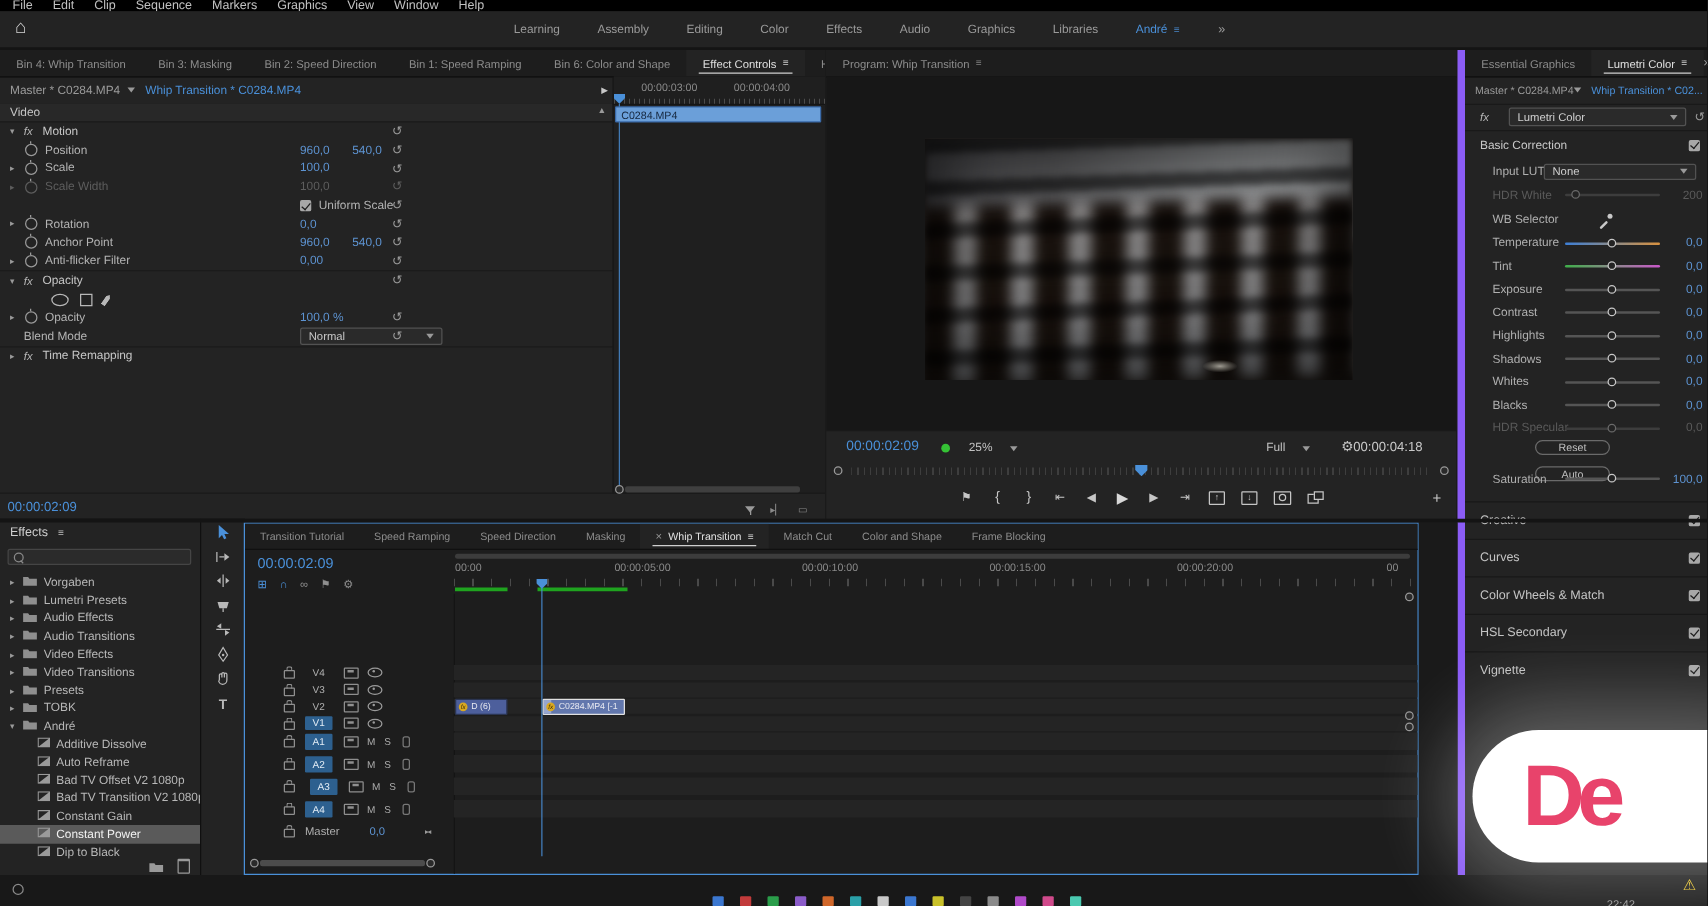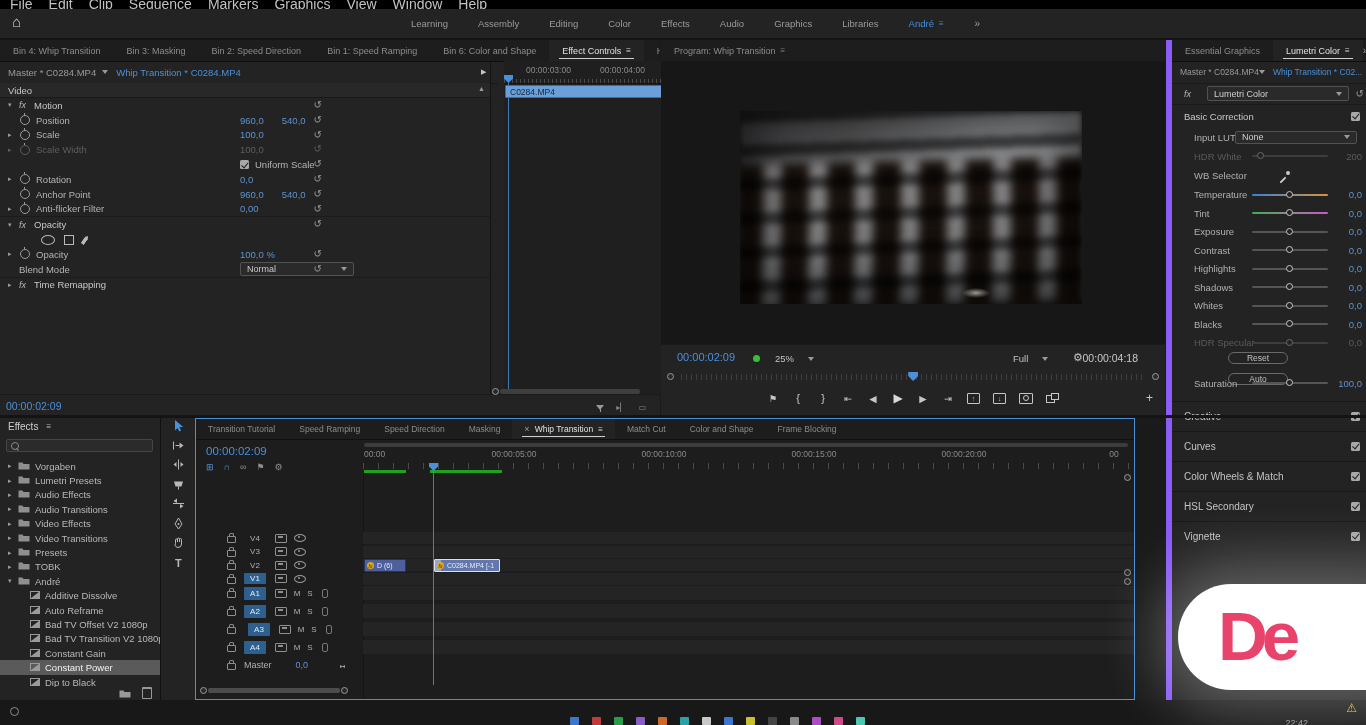--- a/index.html
+++ b/index.html
@@ -1,21 +1,21 @@
 <!DOCTYPE html>
 <html><head>
 <meta charset="utf-8">
 <style>
   html,body{margin:0;padding:0;background:#101010;}
   #screen{position:relative;width:1366px;height:725px;background:#1a1a1a;overflow:hidden;
     font-family:"Liberation Sans",sans-serif;color:#a8a8a8;-webkit-font-smoothing:antialiased;}
   .abs{position:absolute;}
   
   #menu-bar{left:0;top:0;width:1366px;height:9px;background:#000;display:flex;align-items:flex-start;padding-left:2px;box-sizing:border-box;overflow:hidden;}
-  .menu-item{font-size:14px;line-height:9px;color:#c2c2c2;padding:0 8px;white-space:nowrap;}
+  .menu-item{font-size:10px;line-height:9px;color:#c2c2c2;padding:0 8px;white-space:nowrap;}
   
   #ws-bar{left:0;top:9px;width:1366px;height:29px;background:#232323;border-bottom:1px solid #121212;}
   #home-btn{left:12px;top:4px;font-size:15px;color:#d5d5d5;}
   #ws-tabs{left:396px;top:0;height:29px;display:flex;align-items:center;}
   .ws-tab{font-size:9.5px;color:#9a9a9a;padding:0 15px;white-space:nowrap;display:flex;gap:5px;align-items:center;}
   .ws-tab.active{color:#4a90d9;}
   .pmenu{font-size:8px;opacity:.9;}
   .ws-overflow{font-size:10px;color:#9a9a9a;padding:0 16px;}
   
   .panel{position:absolute;background:#232323;}
@@ -49,21 +49,21 @@
   .cbwrap{position:absolute;left:240px;display:flex;align-items:center;gap:6px;}
   .cb{width:9px;height:9px;background:#a8a8a8;border-radius:1.5px;position:relative;flex:none;}
   .cb::after{content:'';position:absolute;left:2.5px;top:0.5px;width:3px;height:5.5px;border:solid #1d1d1d;border-width:0 1.5px 1.5px 0;transform:rotate(40deg);}
   .dd{width:100px;height:12px;border:1px solid #525252;border-radius:2px;background:#2a2a2a;display:flex;align-items:center;justify-content:space-between;padding:0 6px;font-size:9px;color:#c8c8c8;}
   .masktools{display:flex;align-items:center;gap:9px;margin-left:22px;}
   .mi{display:inline-block;}
   .mi.ellipse-mask-icon{width:12px;height:8px;border:1px solid #b8b8b8;border-radius:50%;}
   .mi.rect-mask-icon{width:8px;height:8px;border:1px solid #b8b8b8;}
   .mi.pen-mask-icon{width:4px;height:10px;background:#b8b8b8;transform:rotate(35deg);clip-path:polygon(50% 0,100% 28%,100% 100%,0 100%,0 28%);}
   #ec-divider{position:absolute;left:490px;top:21px;bottom:20px;width:1px;background:#141414;}
-  #ec-mini{position:absolute;left:504px;top:21px;width:169px;bottom:20px;background:#1f1f1f;overflow:hidden;}
+  #ec-mini{position:absolute;left:491px;top:21px;width:169px;bottom:20px;background:#1f1f1f;overflow:hidden;}
   #ec-mini-ruler{position:absolute;left:0;top:0;right:0;height:22px;border-bottom:1px solid #151515;font-size:8.5px;color:#8a8a8a;}
   #ec-mini-ruler .t1{position:absolute;left:22px;top:4px;} #ec-mini-ruler .t2{position:absolute;left:96px;top:4px;}
   #ec-mini-ticks{position:absolute;left:0;right:0;bottom:0;height:4px;background:repeating-linear-gradient(90deg,#4c4c4c 0 1px,transparent 1px 4px);}
   #ec-mini-clip{position:absolute;left:1px;top:24px;width:165px;height:13px;background:#6b9fd9;border:1px solid #3a6aa8;border-radius:1px;font-size:8.5px;color:#15263d;display:flex;align-items:center;padding-left:4px;box-sizing:border-box;}
   #ec-mini-ph{position:absolute;left:4px;top:22px;bottom:0;width:1px;background:#4a90d9;opacity:.8;}
   #ec-mini-caret{position:absolute;left:0px;top:14px;width:9px;height:8px;background:#4a90d9;clip-path:polygon(0 0,100% 0,100% 45%,50% 100%,0 45%);}
   #ec-play-ind{position:absolute;left:481px;top:28px;font-size:7px;color:#c8c8c8;}
   #ec-footer{position:absolute;left:0;bottom:0;width:660px;height:20px;border-top:1px solid #1a1a1a;}
   #ec-time{position:absolute;left:6px;bottom:3px;font-size:10.5px;color:#4a90d9;}
   #ec-hscroll{position:absolute;left:500px;top:-6px;width:140px;height:5px;background:#3f3f3f;border-radius:2px;}

